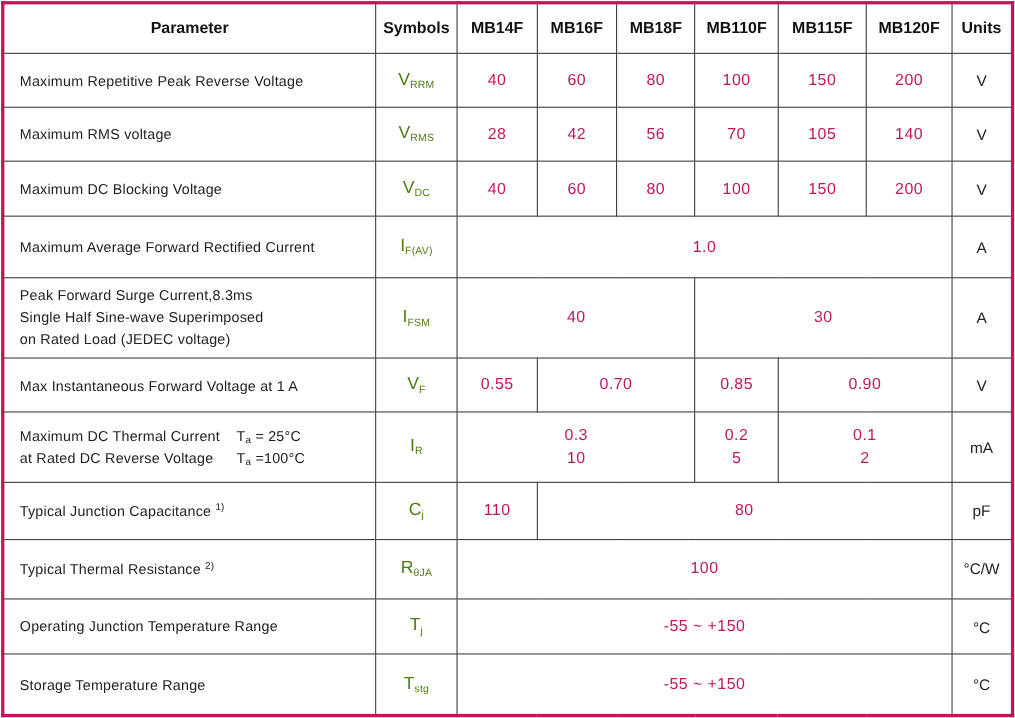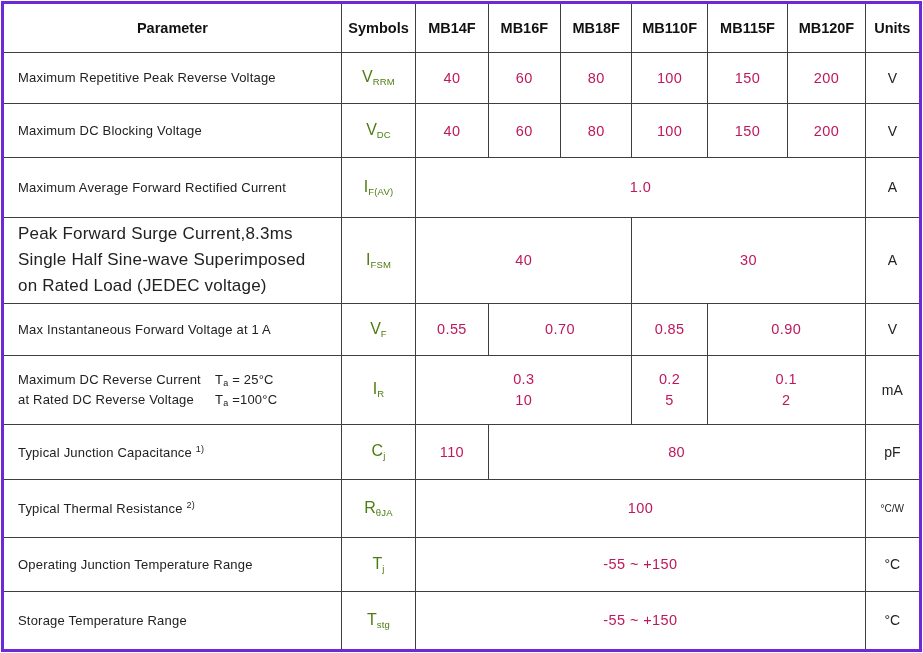--- a/index.html
+++ b/index.html
@@ -7,45 +7,45 @@
     width:923px; height:653px; background:#ffffff;
     box-sizing:border-box; padding:1px;
     font-family:"Liberation Sans", sans-serif;
     color:#1c1c1c;
     overflow:hidden;
   }
   table.ratings {
     border-collapse:collapse;
     table-layout:fixed;
     width:921px; height:651px;
-    border:3px solid #6d28d9;
+    border:3px solid #be185d;
   }
   .ratings th, .ratings td {
     border:1.5px solid #3f3f3f;
     padding:0;
     vertical-align:middle;
     background:#ffffff;
     overflow:hidden;
   }
   th.head {
     font-size:14.5px; font-weight:bold; text-align:center;
     color:#111;
   }
   td.param {
     text-align:left; padding-left:14px; padding-right:6px;
     font-size:13px; letter-spacing:.2px; color:#222;
   }
-  td.param-multi { font-size:17px; line-height:1.55; }
+  td.param-multi { font-size:13px; line-height:1.55; }
   td.sym { text-align:center; font-size:16px; color:#4d7c0f; }
   td.sym sub { font-size:9.5px; letter-spacing:.2px; vertical-align:-3px; }
   td.param sup { font-size:9px; vertical-align:5px; }
   td.val { text-align:center; font-size:14.5px; letter-spacing:.4px; color:#be185d; }
   td.val .stack-line { line-height:1.45; }
   td.unit { text-align:center; font-size:14px; color:#222; }
-  td.unit-small { font-size:10px; }
+  td.unit-small { font-size:14px; }
   .cond-line { display:flex; align-items:baseline; }
   .cond-label { display:inline-block; width:197px; }
   .cond { white-space:pre; }
   .cond sub { font-size:9px; vertical-align:-2px; }
 </style>
 </head>
 <body>
 
 <div class="page">
   <table class="ratings">
@@ -79,20 +79,31 @@
       <td class="sym"><span>V</span><sub>RRM</sub></td>
       <td class="val">40</td>
       <td class="val">60</td>
       <td class="val">80</td>
       <td class="val">100</td>
       <td class="val">150</td>
       <td class="val">200</td>
       <td class="unit">V</td>
     </tr>
 
+    <tr style="height:49px">
+      <td class="param">Maximum RMS voltage</td>
+      <td class="sym"><span>V</span><sub>RMS</sub></td>
+      <td class="val">28</td>
+      <td class="val">42</td>
+      <td class="val">56</td>
+      <td class="val">70</td>
+      <td class="val">105</td>
+      <td class="val">140</td>
+      <td class="unit">V</td>
+    </tr>
 
     <tr style="height:50px">
       <td class="param">Maximum DC Blocking Voltage</td>
       <td class="sym"><span>V</span><sub>DC</sub></td>
       <td class="val">40</td>
       <td class="val">60</td>
       <td class="val">80</td>
       <td class="val">100</td>
       <td class="val">150</td>
       <td class="val">200</td>
@@ -124,21 +135,21 @@
       <td class="val">0.55</td>
       <td class="val" colspan="2">0.70</td>
       <td class="val">0.85</td>
       <td class="val" colspan="2">0.90</td>
       <td class="unit">V</td>
     </tr>
 
     <tr style="height:64px">
       <td class="param">
         <div class="cond-line">
-          <span class="cond-label">Maximum DC Reverse Current</span>
+          <span class="cond-label">Maximum DC Thermal Current</span>
           <span class="cond"><span>T</span><sub>a</sub><span> = 25°C</span></span>
         </div>
         <div class="cond-line" style="margin-top:4px">
           <span class="cond-label">at Rated DC Reverse Voltage</span>
           <span class="cond"><span>T</span><sub>a</sub><span> =100°C</span></span>
         </div>
       </td>
       <td class="sym"><span>I</span><sub>R</sub></td>
       <td class="val" colspan="3">
         <div class="stack-line">0.3</div>

